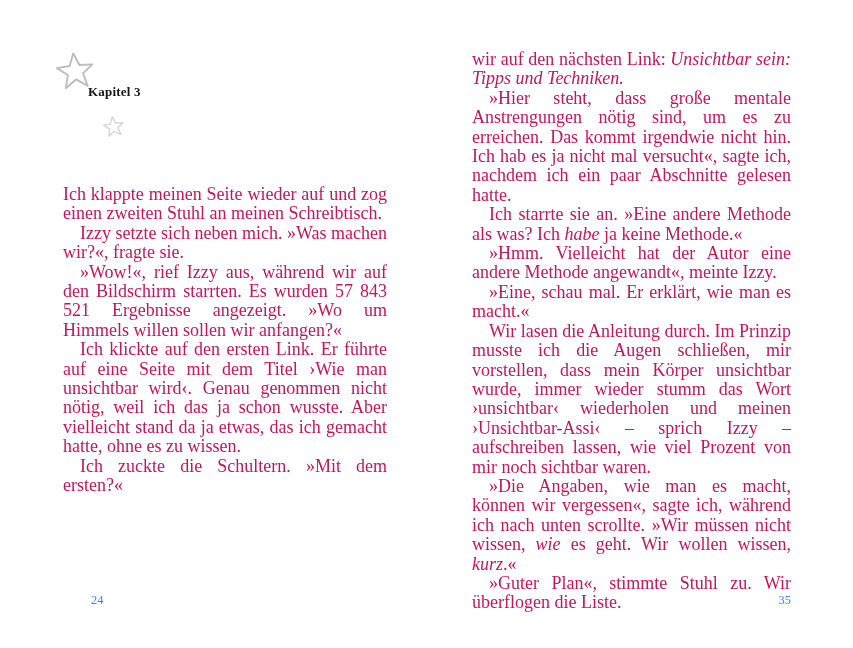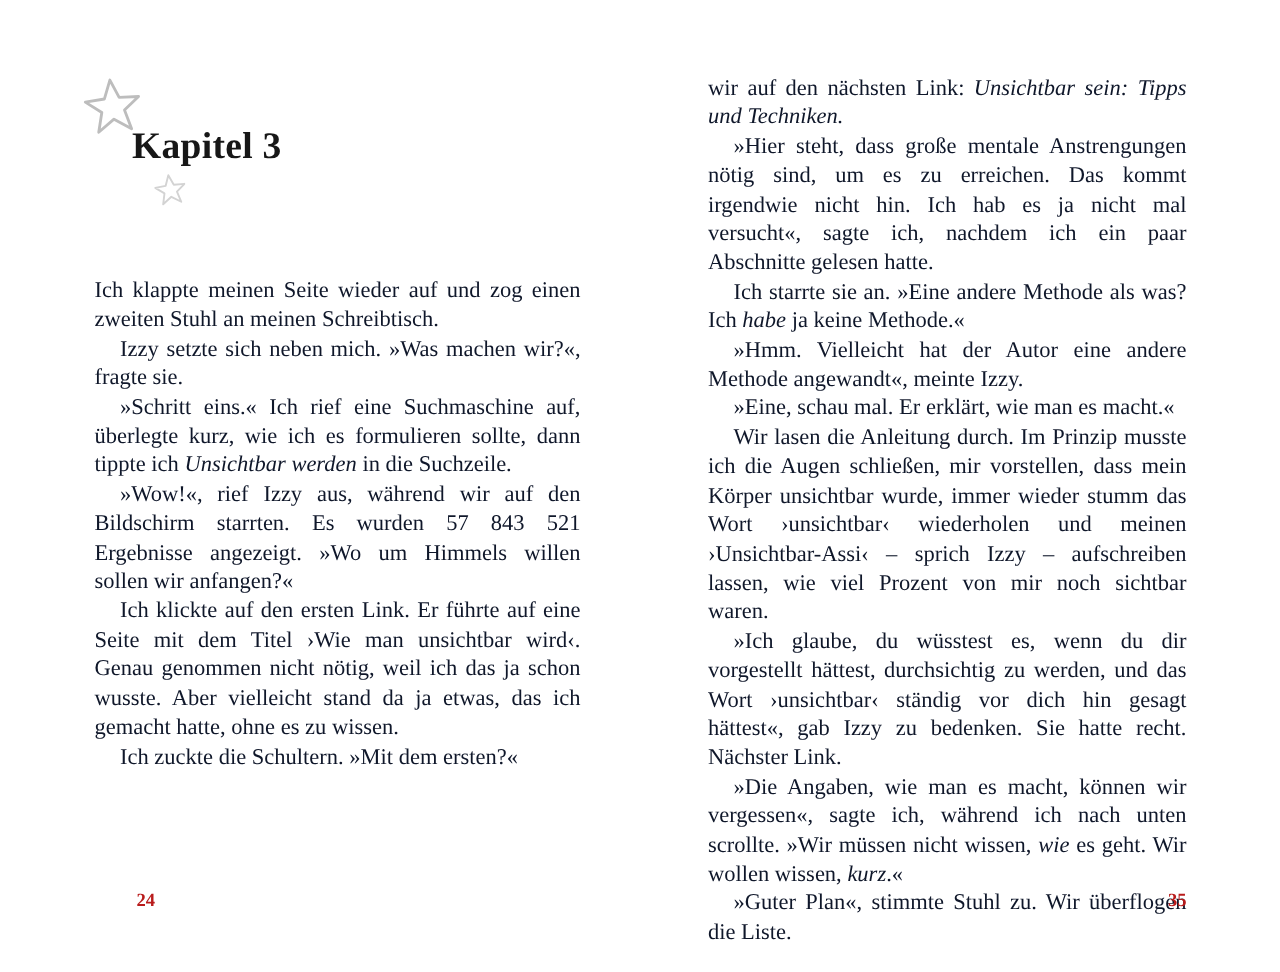--- a/index.html
+++ b/index.html
@@ -29,26 +29,26 @@
     height: 100%;
     box-sizing: border-box;
   }
   .page-left  { width: 426px; }
   .page-right { width: 427px; }
 
   
   .column {
     position: absolute;
     top: 0;
-    font-size: 15px;
+    font-size: 18px;
     line-height: 19.4px;
     text-align: justify;
     text-justify: inter-word;
     hyphens: manual;
-    color: #0f172a;
+    color: #be185d;
   }
   .column-left {
     left: 63px;
     width: 324px;
     top: 185px;
   }
   .column-right {
     left: 473px;
     width: 319px;
     top: 50px;
@@ -71,21 +71,21 @@
     position: absolute;
     left: 0;
     top: 0;
     width: 100%;
     height: 160px;
   }
   .chapter-title {
     position: absolute;
     left: 88px;
     top: 84px;
-    font-size: 25px;
+    font-size: 13px;
     font-weight: bold;
     letter-spacing: 0.2px;
     color: #171717;
     white-space: nowrap;
   }
 
   .star {
     position: absolute;
     display: block;
   }
@@ -110,22 +110,21 @@
     stroke-width: 5;
     stroke-linejoin: round;
   }
   .star-small svg polygon { stroke: #d3d3d3; stroke-width: 6; }
 
   
   .folio {
     position: absolute;
     bottom: 40px;
     font-size: 12.4px;
-    color: #b91c1c;
-    font-weight: bold;
+    color: #3b82f6;
   }
   .folio-left  { left: 91px; }
   .folio-right { right: 62px; }
 </style>
 </head>
 <body>
 
 <div class="spread">
 
   <div class="page page-left">
@@ -144,39 +143,37 @@
         <svg viewBox="0 0 100 100" aria-hidden="true">
           <polygon points="50,6 63,38 97,40 70,61 79,95 50,75 21,95 30,61 3,40 37,38"></polygon>
         </svg>
       </span>
 
     </div>
 
     <div class="column column-left">
         <p class="no-indent"><span>Ich klappte meinen Seite wieder auf und zog einen zweiten Stuhl an meinen Schreibtisch.</span></p>
         <p><span>Izzy setzte sich neben mich. »Was machen wir?«, fragte sie.</span></p>
-        <p><span>»Schritt eins.« Ich rief eine Suchmaschine auf, überlegte kurz, wie ich es formulieren sollte, dann tippte ich </span><em>Unsichtbar werden</em><span> in die Suchzeile.</span></p>
         <p><span>»Wow!«, rief Izzy aus, während wir auf den Bildschirm starrten. Es wurden 57 843 521 Ergebnisse angezeigt. »Wo um Himmels willen sollen wir anfangen?«</span></p>
         <p><span>Ich klickte auf den ersten Link. Er führte auf eine Seite mit dem Titel ›Wie man unsichtbar wird‹. Genau genommen nicht nötig, weil ich das ja schon wusste. Aber vielleicht stand da ja etwas, das ich gemacht hatte, ohne es zu wissen.</span></p>
         <p><span>Ich zuckte die Schultern. »Mit dem ersten?«</span></p>
       </div>
 
     <div class="folio folio-left">24</div>
   </div>
 
   <div class="page page-right">
 
     <div class="column column-right">
         <p class="no-indent"><span>wir auf den nächsten Link: </span><em>Unsichtbar sein: Tipps und Techniken.</em></p>
         <p><span>»Hier steht, dass große mentale Anstrengungen nötig sind, um es zu erreichen. Das kommt irgendwie nicht hin. Ich hab es ja nicht mal versucht«, sagte ich, nachdem ich ein paar Abschnitte gelesen hatte.</span></p>
         <p><span>Ich starrte sie an. »Eine andere Methode als was? Ich </span><em>habe</em><span> ja keine Methode.«</span></p>
         <p><span>»Hmm. Vielleicht hat der Autor eine andere Methode angewandt«, meinte Izzy.</span></p>
         <p><span>»Eine, schau mal. Er erklärt, wie man es macht.«</span></p>
         <p><span>Wir lasen die Anleitung durch. Im Prinzip musste ich die Augen schließen, mir vorstellen, dass mein Körper unsichtbar wurde, immer wieder stumm das Wort ›unsichtbar‹ wiederholen und meinen ›Unsichtbar-Assi‹ – sprich Izzy – aufschreiben lassen, wie viel Prozent von mir noch sichtbar waren.</span></p>
-        <p><span>»Ich glaube, du wüsstest es, wenn du dir vorgestellt hättest, durchsichtig zu werden, und das Wort ›unsichtbar‹ ständig vor dich hin gesagt hättest«, gab Izzy zu bedenken. Sie hatte recht. Nächster Link.</span></p>
         <p><span>»Die Angaben, wie man es macht, können wir vergessen«, sagte ich, während ich nach unten scrollte. »Wir müssen nicht wissen, </span><em>wie</em><span> es geht. Wir wollen wissen, </span><em>kurz</em><span>.«</span></p>
         <p><span>»Guter Plan«, stimmte Stuhl zu. Wir überflogen die Liste.</span></p>
       </div>
 
     <div class="folio folio-right">35</div>
   </div>
 
 </div>
 
 </body></html>

